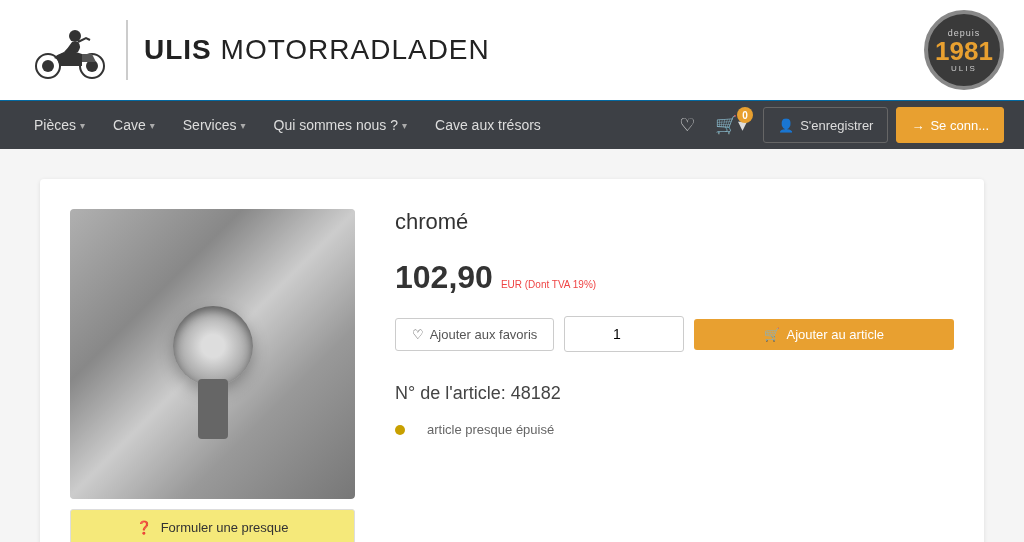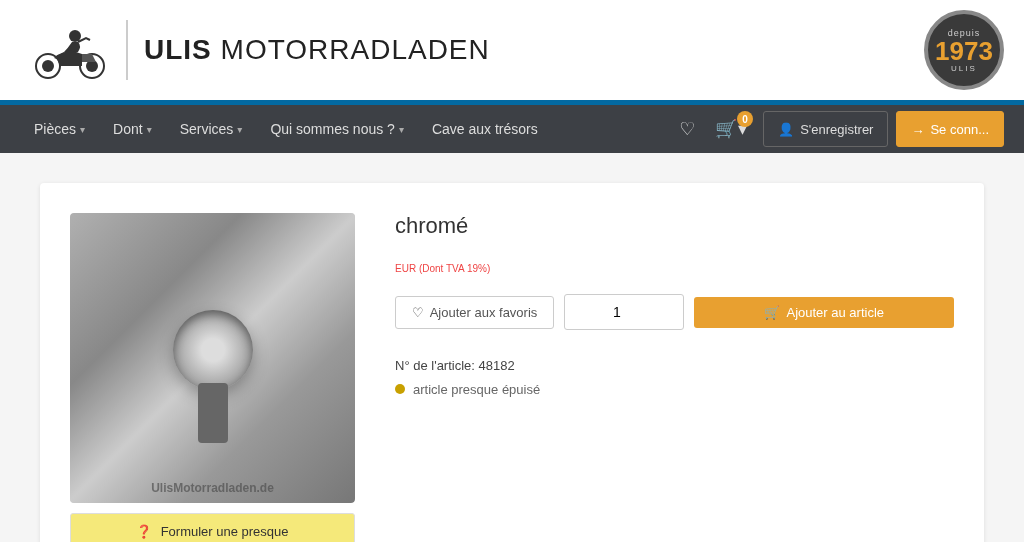--- a/index.html
+++ b/index.html
@@ -4,21 +4,21 @@
   <style>
     * { box-sizing: border-box; margin: 0; padding: 0; }
     body { font-family: Arial, sans-serif; background: #f5f5f5; color: #333; }
 
     
     .header {
       background: #fff;
       display: flex;
       align-items: center;
       padding: 10px 20px;
-      border-bottom: 5px solid #0369a1;
+      border-bottom: 1px solid #0369a1;
       justify-content: space-between;
     }
     .header-left {
       display: flex;
       align-items: center;
       gap: 16px;
     }
     .header-logo-icon {
       width: 90px;
       height: 65px;
@@ -296,29 +296,29 @@
       color: #fff;
       border: none;
       border-radius: 3px;
       padding: 8px 18px;
       font-size: 13px;
       cursor: pointer;
       flex: 1;
       justify-content: center;
     }
     .product-meta {
-      font-size: 13px;
+      font-size: 18px;
       color: #444;
       line-height: 1.9;
-      margin-bottom: 3px;
+      margin-bottom: 12px;
     }
     .stock-row {
       display: flex;
       align-items: center;
-      gap: 8px;
+      gap: 22px;
       font-size: 13px;
       color: #666;
     }
     .stock-dot {
       width: 10px;
       height: 10px;
       border-radius: 50%;
       background: #c8a000;
       flex-shrink: 0;
     }
@@ -348,32 +348,32 @@
     </svg>
     <div class="header-divider"></div>
     <div class="header-title">
       <div class="header-brand">
         <strong>ULIS</strong><span> MOTORRADLADEN</span>
       </div>
     </div>
   </div>
   <div class="header-badge">
     <span class="since">depuis</span>
-    <span class="year">1973</span>
+    <span class="year">1981</span>
     <span class="brand-small">ULIS</span>
   </div>
 </header>
 
 <nav class="navbar">
   <div class="nav-item">
     <span>Pièces</span>
     <span class="chevron">▾</span>
   </div>
   <div class="nav-item">
-    <span>Dont</span>
+    <span>Cave</span>
     <span class="chevron">▾</span>
   </div>
   <div class="nav-item">
     <span>Services</span>
     <span class="chevron">▾</span>
   </div>
   <div class="nav-item">
     <span>Qui sommes nous ?</span>
     <span class="chevron">▾</span>
   </div>
@@ -400,32 +400,32 @@
     </button>
   </div>
 </nav>
 
 <main class="main">
   <div class="product-card">
 
     <div class="product-image-col">
       <div class="product-image">
         <div class="product-image-inner"></div>
-        <div class="product-image-watermark">UlisMotorradladen.de</div>
       </div>
       <button class="product-form-btn">
         <span>❓</span>
         <span>Formuler une presque</span>
       </button>
     </div>
 
     <div class="product-info-col">
       <h1 class="product-title">chromé</h1>
 
       <div class="product-price-row">
+        <span class="product-price">102,90</span>
         <span class="product-price-currency">
           <span>EUR</span> <span>(Dont TVA 19%)</span>
         </span>
       </div>
 
       <div class="product-actions">
         <button class="btn-favorite">
           <span>♡</span>
           <span>Ajouter aux favoris</span>
         </button>

